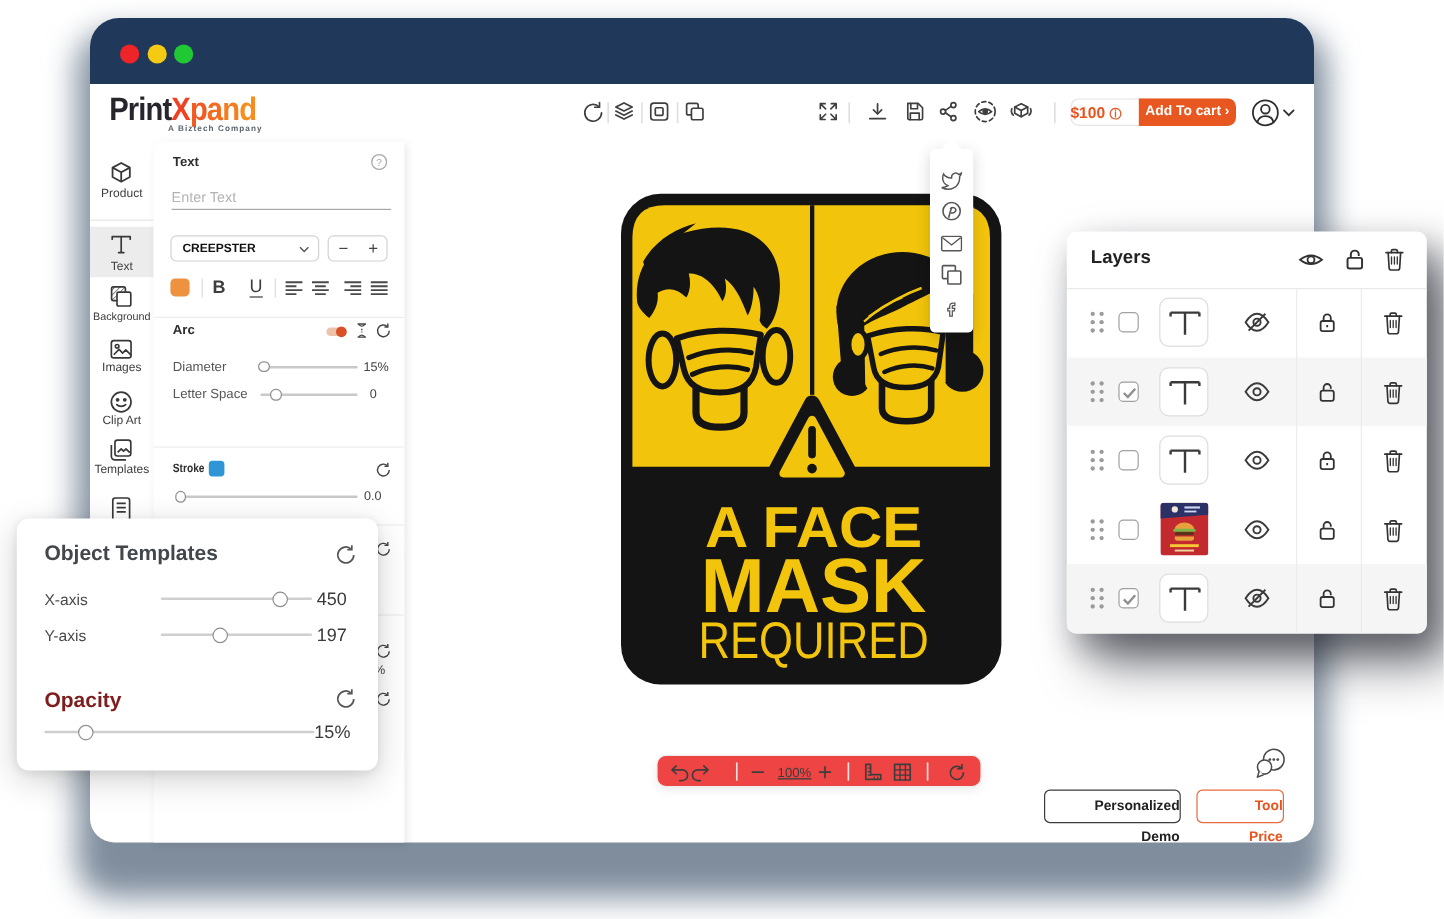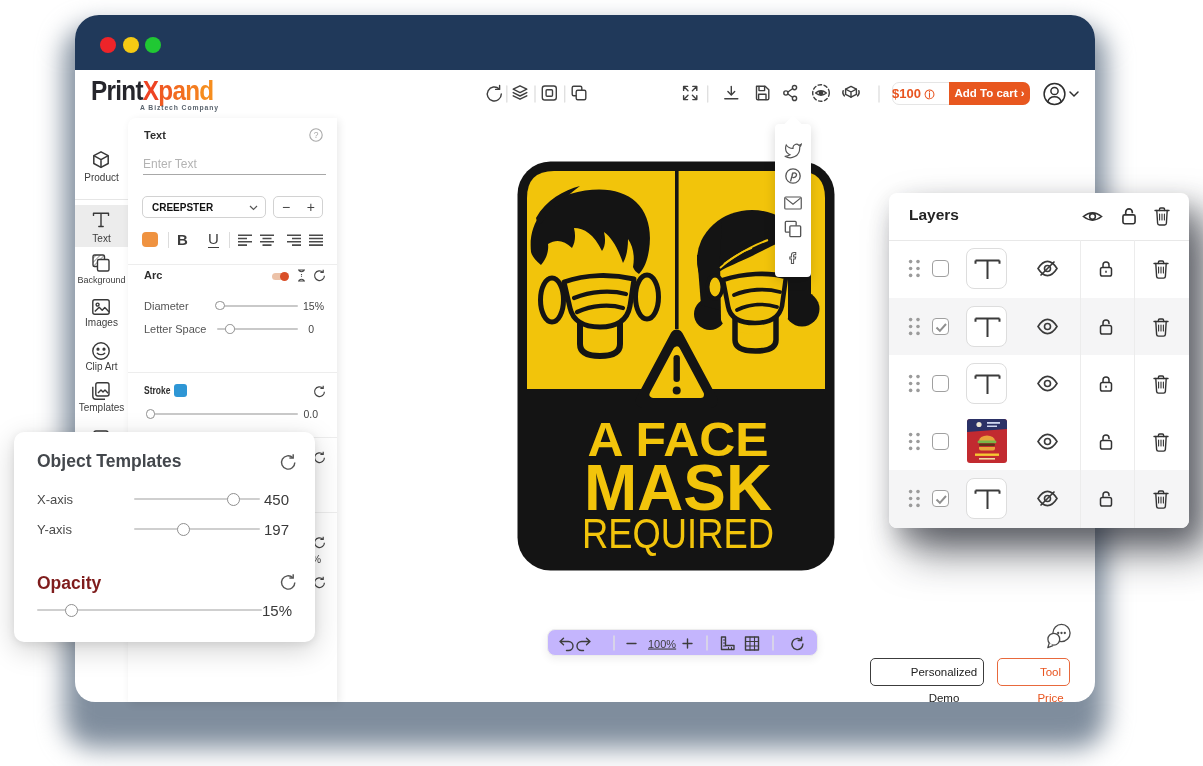--- a/index.html
+++ b/index.html
@@ -7,43 +7,43 @@
 body { font-family:"Liberation Sans", sans-serif; }
 #page { position:relative; width:1203px; height:766px; background:#fff; }
 .abs { position:absolute; }
 #window { position:absolute; left:75px; top:15px; width:1020px; height:687px; background:#fff;
   border-radius:24px 24px 20px 20px;
 }
 #winshadow { position:absolute; left:64px; top:26px; width:1042px; height:722px; border-radius:30px;
   background:#7f8d9d; filter:blur(13px); }
 #titlebar { position:absolute; left:0; top:0; width:100%; height:55px; background:#20395a; border-radius:24px 24px 0 0; }
 .dot { position:absolute; top:21.5px; width:16px; height:16px; border-radius:50%; }
-#sidebar { position:absolute; left:0; top:16px; width:53px; height:579px; }
+#sidebar { position:absolute; left:0; top:0; width:53px; height:579px; }
 .sb-item { position:absolute; left:0; width:53px; text-align:center; color:#3d3d3d; font-size:10px; }
 #panel { position:absolute; left:53px; top:103px; width:209px; height:584px; background:#fff;
   border-radius:8px 0 0 0; box-shadow: 2px 2px 8px rgba(0,0,0,.09); }
 .ptitle { position:absolute; font-size:11px; font-weight:bold; color:#2e2e2e; }
 .plabel { position:absolute; font-size:11px; color:#555; }
 .pval { position:absolute; font-size:10.5px; color:#444; text-align:right; }
 .hdiv { position:absolute; left:0; width:209px; height:1px; background:#ededed; }
 .track { position:absolute; height:2px; background:#c9c9c9; border-radius:2px; }
 .knob { position:absolute; width:9.5px; height:9.5px; border-radius:50%; background:#fff; border:1.5px solid #8f8f8f; }
 #sign { position:absolute; left:516px; top:160px; }
 #share { position:absolute; left:775px; top:124px; width:36px; height:153px; background:#fff; border-radius:4px;
   box-shadow:0 3px 12px rgba(0,0,0,.16); }
 #share:before { content:""; position:absolute; left:12px; top:-6px; width:12px; height:12px; background:#fff; transform:rotate(45deg); }
 #layers { position:absolute; left:889px; top:193px; width:300px; height:335px; background:#fff; border-radius:8px;
   box-shadow: 20px 24px 42px rgba(30,34,44,.62), 6px 12px 24px rgba(30,34,44,.3); }
 .lrow { position:absolute; left:0; width:300px; height:57px; }
 .lrow.on { background:#f5f5f6; }
 #opcard { position:absolute; left:14px; top:432px; width:301px; height:210px; background:#fff; border-radius:10px;
   box-shadow: 0 8px 28px rgba(0,0,0,.18), 0 2px 8px rgba(0,0,0,.08); }
-#btoolbar { position:absolute; left:547px; top:629px; width:271px; height:27px; background:#c4b5fd; border:1px solid #ececec;
+#btoolbar { position:absolute; left:547px; top:629px; width:271px; height:27px; background:#ef4444; border:1px solid #ececec;
   border-radius:8px; box-shadow:0 3px 8px rgba(0,0,0,.07); }
-.btn { position:absolute; background:#fff; border-radius:5px; font-weight:normal; font-size:11.5px; text-align:center;padding-left:34px; }
+.btn { position:absolute; background:#fff; border-radius:5px; font-weight:bold; font-size:11.5px; text-align:right;padding-left:34px; }
 .cbx { position:absolute; left:43px; width:17px; height:17px; border:1.5px solid #a0a0a0; border-radius:4px; background:#fff; }
 .thumb { position:absolute; left:77px; width:41px; height:41px; border:1px solid #ddd; border-radius:8px; background:#fff; }
 </style>
 </head>
 <body>
 <div id="page">
   <svg width="0" height="0" style="position:absolute;">
     <defs>
       <g id="d-dots" fill="#9b9b9b">
           <circle cx="2.6" cy="2.6" r="1.8"></circle>

